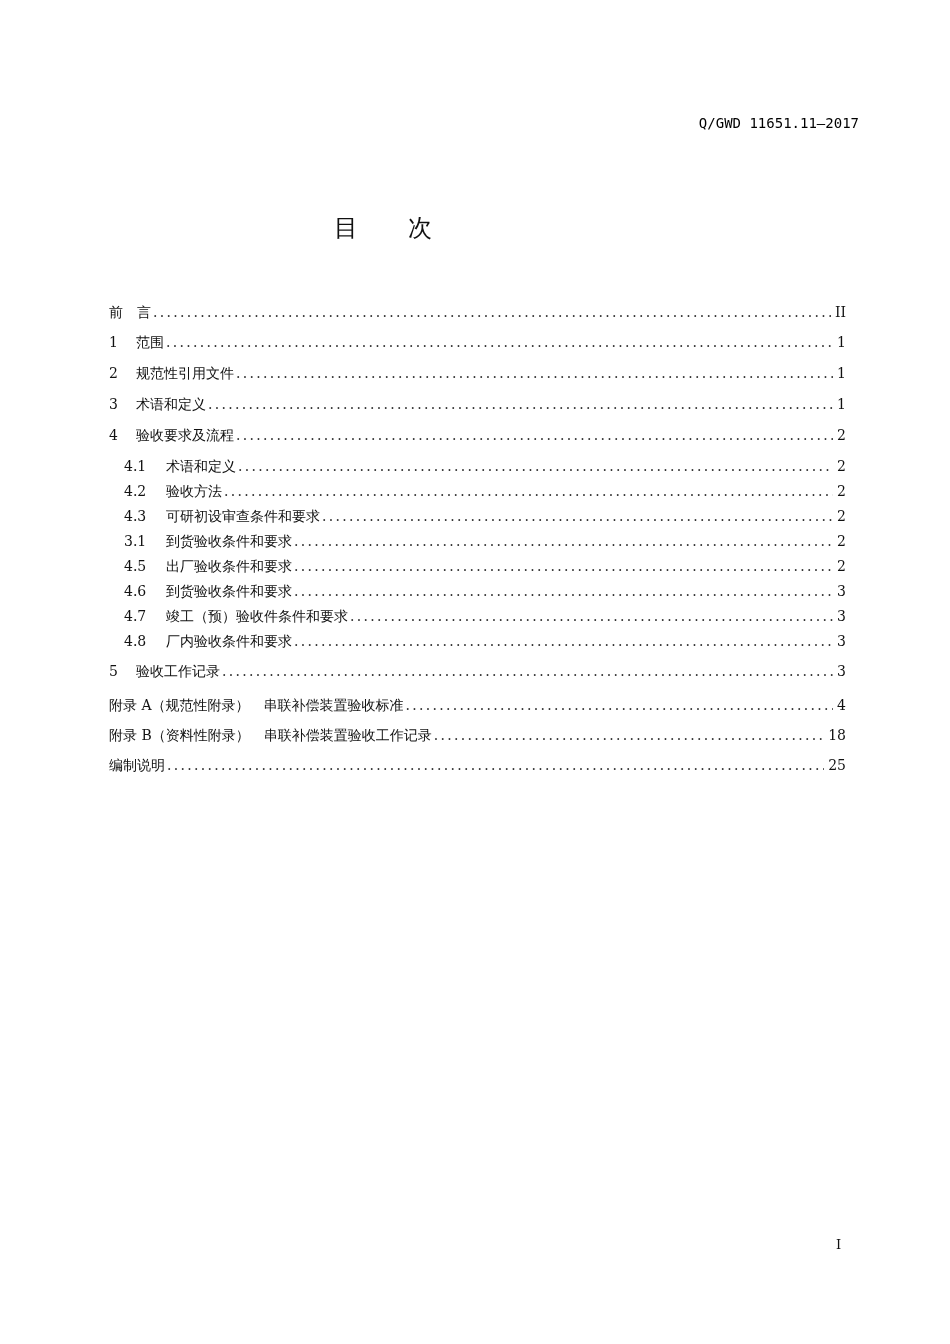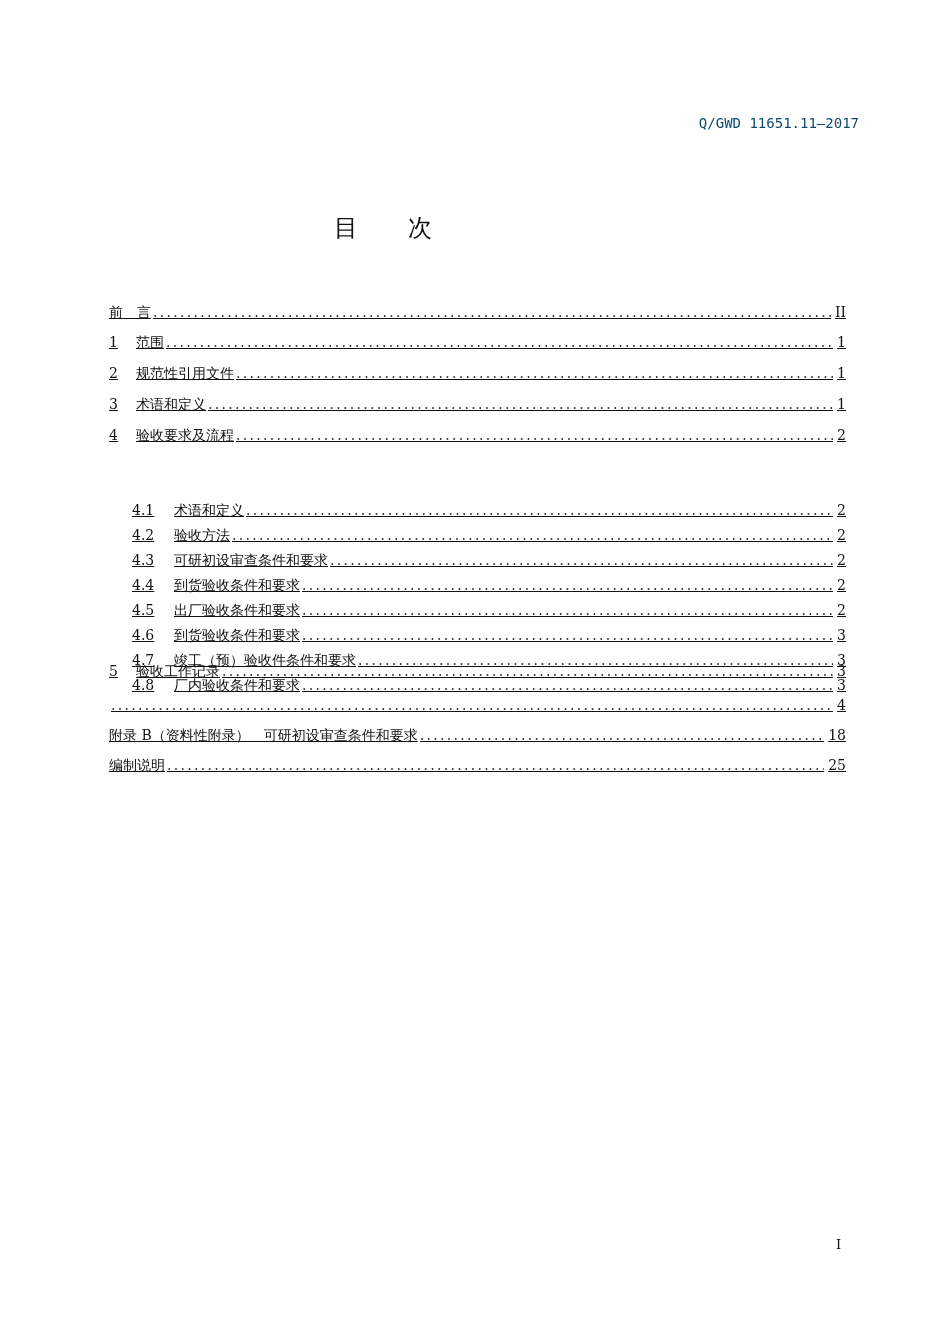--- a/index.html
+++ b/index.html
@@ -1,25 +1,25 @@
 <!DOCTYPE html>
 <html><head>
 <meta charset="utf-8">
 <style>
   html, body { margin: 0; padding: 0; background: #ffffff; }
   body { width: 950px; height: 1344px; position: relative; overflow: hidden;
          font-family: "DejaVu Serif", "Liberation Serif", serif; color: #111; }
   .std-code { position: absolute; top: 115px; right: 91px; font-family: "DejaVu Sans Mono", "Liberation Mono", monospace;
-              font-size: 14px; color: #0c4a6e; letter-spacing: 0; }
+              font-size: 14px; color: #000000; letter-spacing: 0; }
   .title { position: absolute; top: 212px; left: 0; width: 766px; text-align: center;
            font-family: "DejaVu Sans", "Liberation Sans", sans-serif; font-size: 24px; letter-spacing: 0; }
   .title .gap { display: inline-block; width: 50px; }
   .toc { position: absolute; left: 109px; width: 737px; top: 300px; }
-  .row { position: absolute; left: 0; right: 0; display: flex; align-items: baseline; font-size: 14px; line-height: 20px; white-space: nowrap; text-decoration: underline; }
-  .row.sub { left: 23px; margin-top: 44px; }
+  .row { position: absolute; left: 0; right: 0; display: flex; align-items: baseline; font-size: 14px; line-height: 20px; white-space: nowrap; }
+  .row.sub { left: 15px; }
   .num { display: inline-block; min-width: 27px; }
   .sub .num { min-width: 42px; }
   .label { }
   .leader { flex: 1; overflow: hidden; color: #333; margin: 0 4px 0 2px; }
   .leader::before { content: "........................................................................................................................................................................................................"; letter-spacing: 2.3px; }
   .page { text-align: center; }
   .footer-page { position: absolute; top: 1237px; left: 836px; font-size: 13px; }
 </style>
 </head>
 <body>
@@ -72,21 +72,21 @@
     <span class="leader"></span>
     <span class="page">2</span>
   </div>
   <div class="row sub" style="top:206px">
     <span class="num">4.3</span>
     <span class="label">可研初设审查条件和要求</span>
     <span class="leader"></span>
     <span class="page">2</span>
   </div>
   <div class="row sub" style="top:231px">
-    <span class="num">4.4</span>
+    <span class="num">3.1</span>
     <span class="label">到货验收条件和要求</span>
     <span class="leader"></span>
     <span class="page">2</span>
   </div>
   <div class="row sub" style="top:256px">
     <span class="num">4.5</span>
     <span class="label">出厂验收条件和要求</span>
     <span class="leader"></span>
     <span class="page">2</span>
   </div>
@@ -108,25 +108,26 @@
     <span class="leader"></span>
     <span class="page">3</span>
   </div>
   <div class="row" style="top:361px">
     <span class="num">5</span>
     <span class="label">验收工作记录</span>
     <span class="leader"></span>
     <span class="page">3</span>
   </div>
   <div class="row" style="top:395px">
+    <span class="label">附录 A（规范性附录）　串联补偿装置验收标准 </span>
     <span class="leader"></span>
     <span class="page">4</span>
   </div>
   <div class="row" style="top:425px">
-    <span class="label">附录 B（资料性附录）　可研初设审查条件和要求 </span>
+    <span class="label">附录 B（资料性附录）　串联补偿装置验收工作记录 </span>
     <span class="leader"></span>
     <span class="page">18</span>
   </div>
   <div class="row" style="top:455px">
     <span class="label">编制说明</span>
     <span class="leader"></span>
     <span class="page">25</span>
   </div>
 </div>
 

